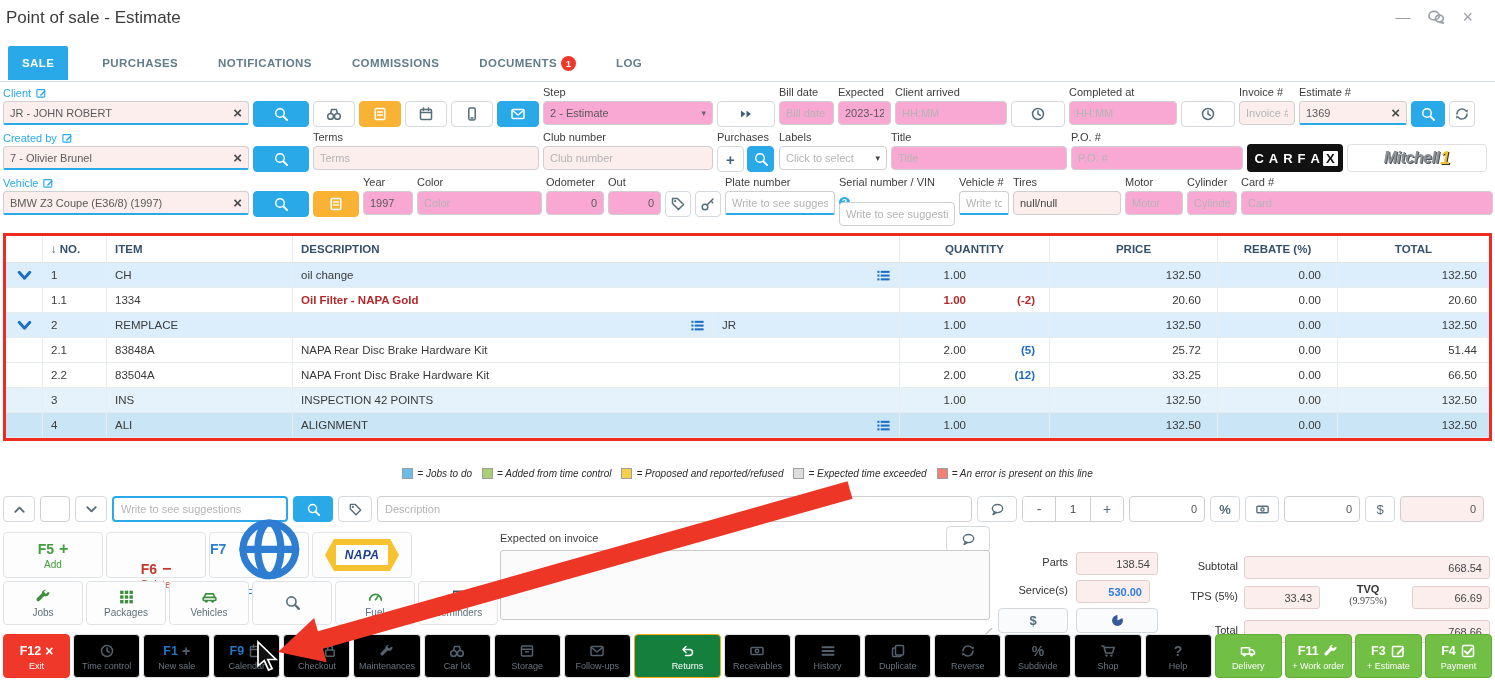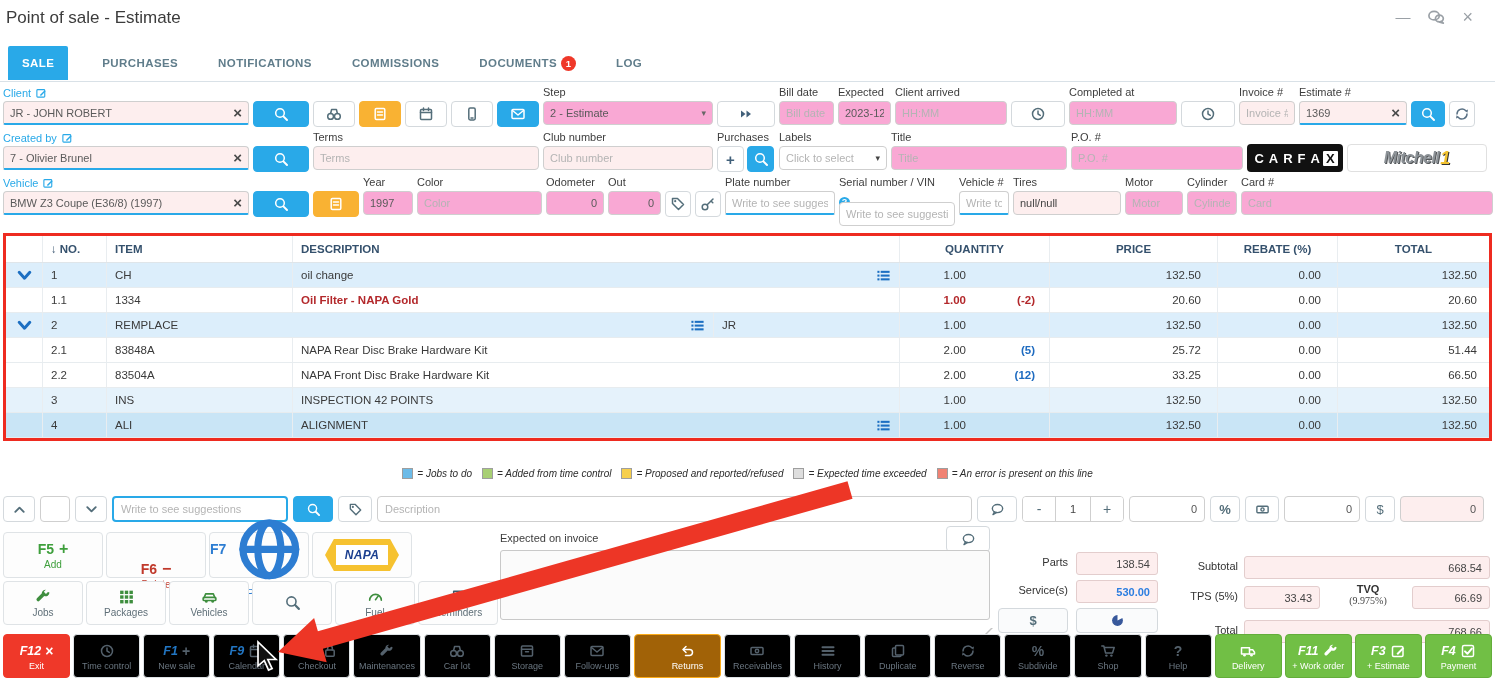--- a/index.html
+++ b/index.html
@@ -122,27 +122,27 @@
   .rbtn { position:absolute; height:25px; border:1px solid #d4d9dd; border-radius:4px; background:#fafbfc; display:flex; align-items:center; justify-content:center; color:#37589b; font-size:13px; cursor:pointer; }
   .rbtn .ic { width:15px; height:15px; }
   .blueval { color:#2b7de0; font-weight:bold; }
   .tvql { position:absolute; text-align:center; line-height:11px; }
   .tvqr { font-size:10px; color:#444;font-family:Liberation Serif, serif; }
 
   
   .fbar { position:absolute; left:3px; top:634px; width:1489px; display:flex; gap:3px; }
   .fbb { flex:1; height:44px; border:1px solid #dfe3e6; border-radius:4px; background:#000000; display:flex; flex-direction:column; align-items:center; justify-content:center; gap:1px; cursor:pointer; }
   .fbb .tr { display:flex; gap:4px; align-items:center; height:18px; }
-  .fbb .fk { font-size:12.5px; font-weight:bold; color:#2276c3;font-style:italic; }
+  .fbb .fk { font-size:12.5px; font-weight:bold; color:#2276c3; }
   .fbb .ic { width:16px; height:16px; color:#54616c; }
   .fbb .gl { font-size:14px; font-weight:bold; color:#54616c; line-height:14px; }
   .fbb .lb { font-size:9px; color:#6a7680; white-space:nowrap; }
   .fbb.red { background:#ef3829; border-color:#ef3829; }
   .fbb.red .fk, .fbb.red .lb, .fbb.red .gl { color:#fff; }
-  .fbb.orange { background:#a16207; border-color:#fbab18;padding-left:20px; }
+  .fbb.orange { background:#15803d; border-color:#fbab18;padding-left:20px; }
   .fbb.orange .ic, .fbb.orange .lb { color:#fff; }
   .fbb.green { background:#71bf45; border-color:#63ad3a; }
   .fbb.green .ic, .fbb.green .lb, .fbb.green .fk, .fbb.green .gl { color:#fff; }
 
   .ic { display:inline-flex; }
   .ic svg { width:100%; height:100%; }
   #annot { position:absolute; left:0; top:0; width:1495px; height:680px; pointer-events:none; z-index:40; }
 </style>
 </head>
 <body>
@@ -909,21 +909,21 @@
           </span>
         </button>
       <textarea class="msgta" style=""></textarea>
     </div>
     <div class="rsz"></div>
 
     <div class="rtotals">
       <div class="rl" style="left:0;top:20px;width:70px">Parts</div>
       <div class="rbox" style="left:78px;top:16px;width:82px">138.54</div>
       <div class="rl" style="left:0;top:48px;width:70px">Service(s)</div>
-      <div class="rbox blueval" style="left:78px;top:44px;width:82px">530.00</div>
+      <div class="rbox blueval" style="left:78px;top:44px;width:74px">530.00</div>
       <button class="rbtn" style="left:0;top:72px;width:70px;color:#546e7a;font-weight:bold">$</button>
       <button class="rbtn" style="left:78px;top:72px;width:82px">
           <span class="ic">
             <svg viewBox="0 0 16 16" fill="none" stroke="currentColor" stroke-width="1.5" stroke-linecap="round" stroke-linejoin="round">
               <circle cx="8" cy="8" r="5.8" fill="currentColor" stroke="none"></circle>
               <path d="M8 8 L8 1.2 A6.8 6.8 0 0 1 13.8 5 Z" fill="#fff" stroke="none"></path>
             </svg>
           </span>
         </button>
 

